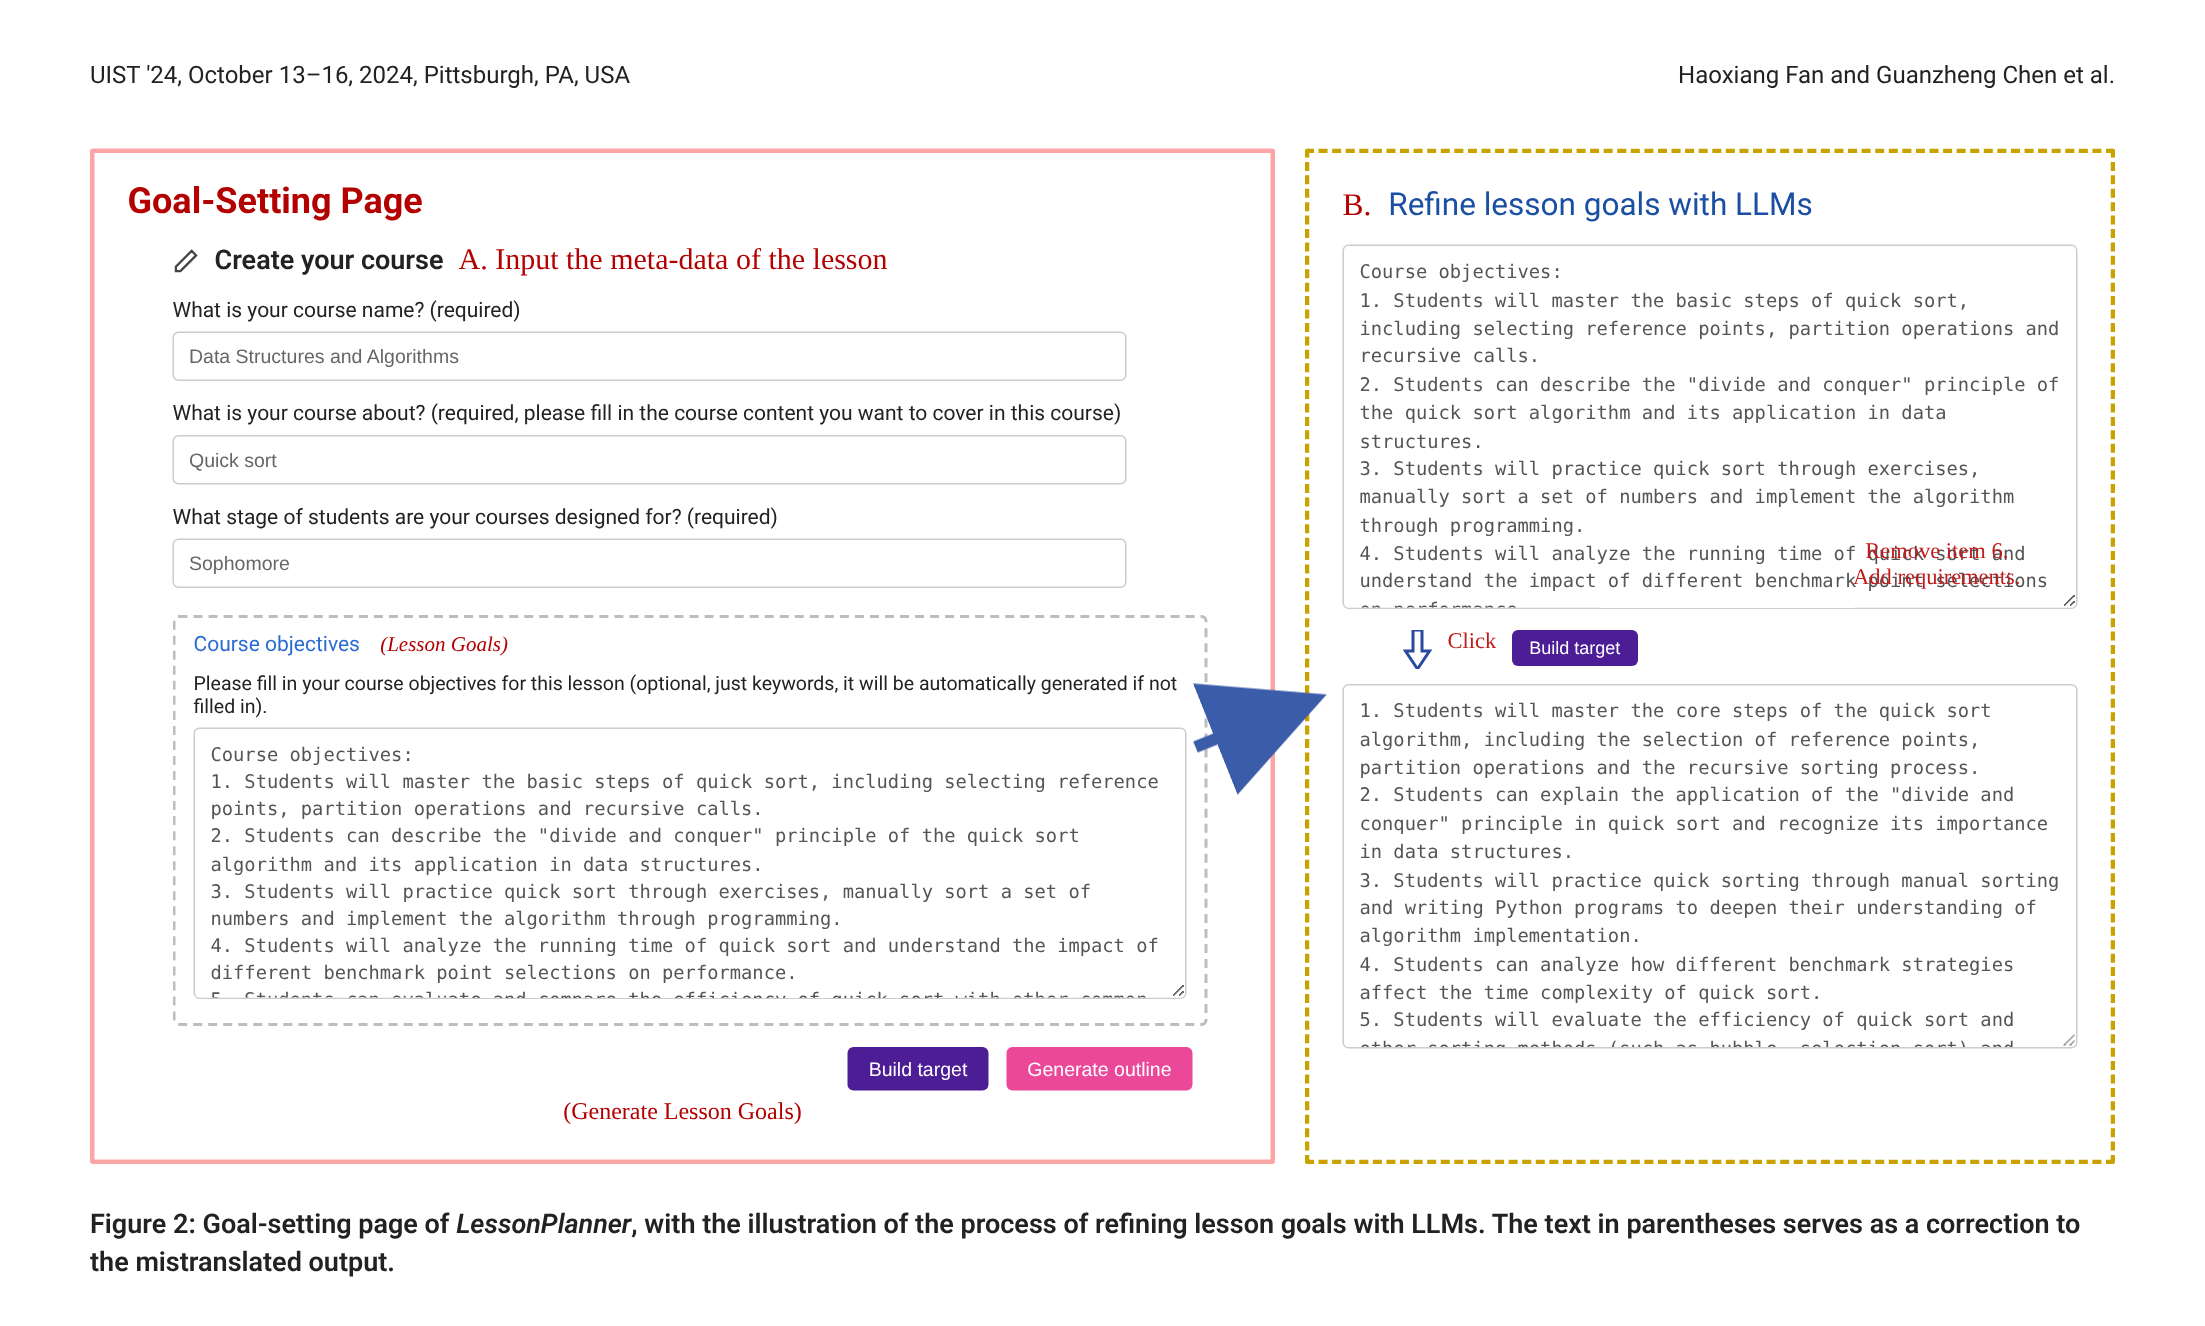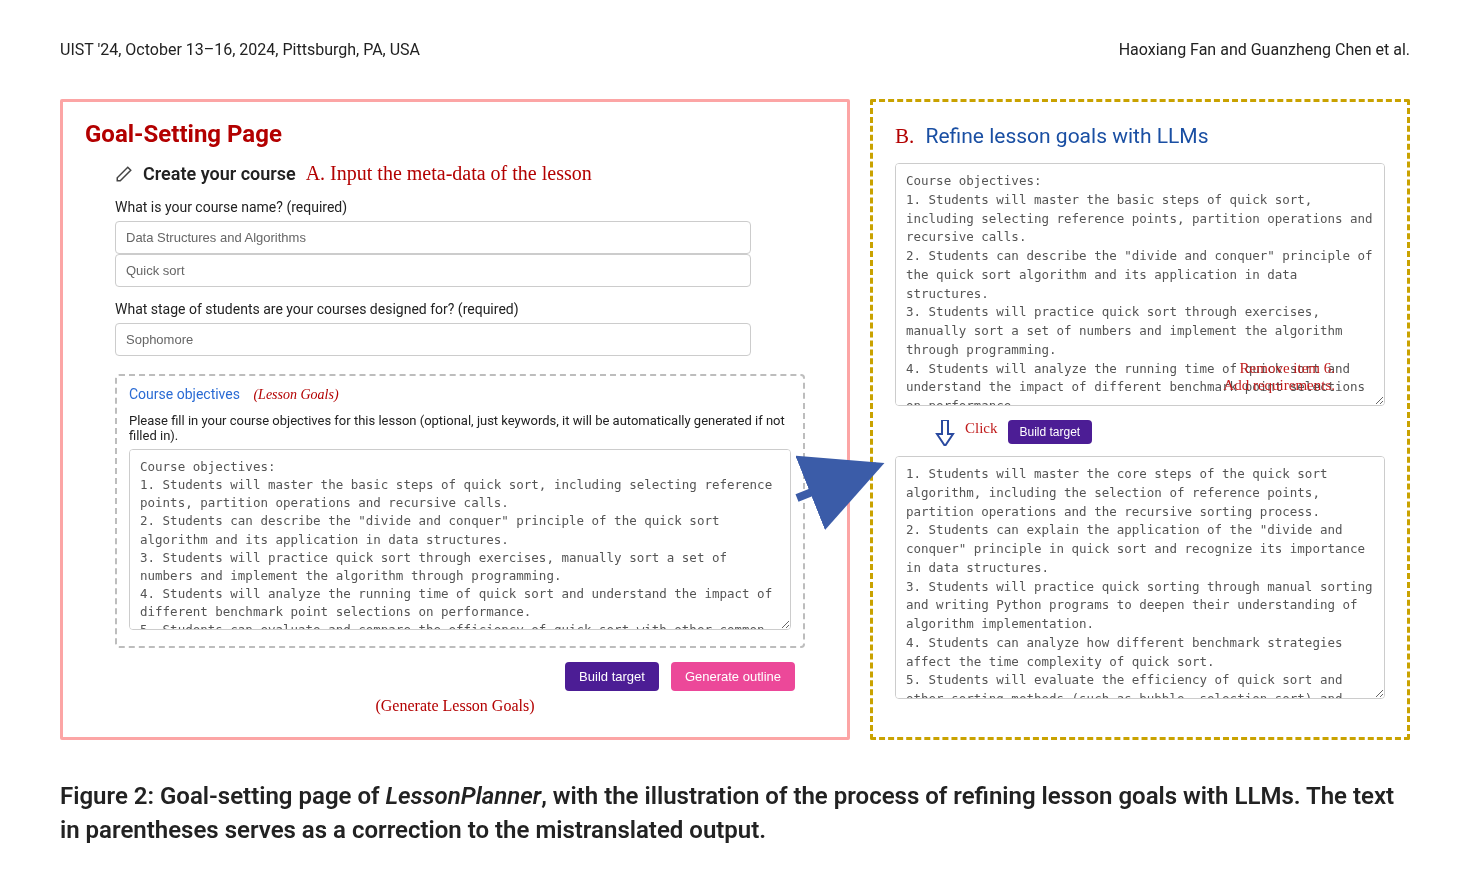--- a/index.html
+++ b/index.html
@@ -26,21 +26,21 @@
   .btnrow{display:flex;gap:12px;justify-content:flex-end;margin:14px 30px 0 0}
   .btn{border:none;border-radius:4px;padding:7px 14px;font-size:13px;color:#fff;cursor:pointer}
   .btn-primary{background:#4c1d95}
   .btn-success{background:#ec4899}
   .genlabel{text-align:center;color:#b30000;font-family:serif;font-size:16px;margin-top:6px}
   .arrow-svg{position:absolute;right:-40px;top:360px;width:90px;height:40px;overflow:visible}
   .b-ta{width:100%;box-sizing:border-box;border:1px solid #ccc;border-radius:4px;padding:8px 10px;font-size:12.5px;color:#555;line-height:1.5;resize:vertical}
   .anno-red{color:#c01b1b;font-family:serif;font-size:15px}
   .clickrow{display:flex;align-items:flex-start;gap:10px;margin:10px 0 10px 40px}
   .downarrow{width:20px;height:26px;stroke:#2a4aa0;fill:#2a4aa0}
-  .captxt{font-size:24px;font-weight:600;margin-top:40px;line-height:1.4}
+  .captxt{font-size:18px;font-weight:600;margin-top:28px;line-height:1.4}
   .ital{font-style:italic}
 </style>
 </head>
 <body>
 
 <div class="page">
 
   <div class="runhead">
     <span>UIST '24, October 13–16, 2024, Pittsburgh, PA, USA</span>
     <span>Haoxiang Fan and Guanzheng Chen et al.</span>
@@ -55,20 +55,21 @@
         <svg class="pencil" viewBox="0 0 24 24" fill="none" stroke="currentColor" stroke-width="2">
             <path d="M17 3l4 4L7 21H3v-4L17 3z"></path>
           </svg>
         <span class="create-txt">Create your course</span>
         <span class="annA">A.   Input the meta-data of the lesson</span>
       </div>
 
       <div class="fieldlbl">What is your course name? (required)</div>
       <input class="txtin" value="Data Structures and Algorithms" style="">
 
+      <div class="fieldlbl">What is your course about? (required, please fill in the course content you want to cover in this course)</div>
       <input class="txtin" value="Quick sort" style="">
 
       <div class="fieldlbl">What stage of students are your courses designed for? (required)</div>
       <input class="txtin" value="Sophomore" style="">
 
       <div class="dashbox">
         <div class="co-row">
           <span class="co-link">Course objectives</span>
           <span class="lg-ital">(Lesson Goals)</span>
         </div>
@@ -107,21 +108,21 @@
 
       <div style="position:relative">
         <textarea class="b-ta" rows="12" style="">Course objectives:
 1. Students will master the basic steps of quick sort, including selecting reference points, partition operations and recursive calls.
 2. Students can describe the "divide and conquer" principle of the quick sort algorithm and its application in data structures.
 3. Students will practice quick sort through exercises, manually sort a set of numbers and implement the algorithm through programming.
 4. Students will analyze the running time of quick sort and understand the impact of different benchmark point selections on performance.
 5. Students can evaluate and compare the efficiency of quick sort with other common sorting algorithms.
 
 Programming using python.</textarea>
-        <div style="position:absolute;right:50px;bottom:16px;text-align:right">
+        <div style="position:absolute;right:38px;bottom:16px;text-align:center">
           <div class="anno-red">Remove item 6.</div>
           <div class="anno-red">Add requirements.</div>
         </div>
       </div>
 
       <div class="clickrow">
         <svg class="downarrow" viewBox="0 0 20 26">
             <path d="M7 0 H13 V14 H18 L10 26 L2 14 H7 Z" fill="none" stroke="#2a4aa0" stroke-width="2"></path>
           </svg>
         <span class="anno-red">Click</span>

